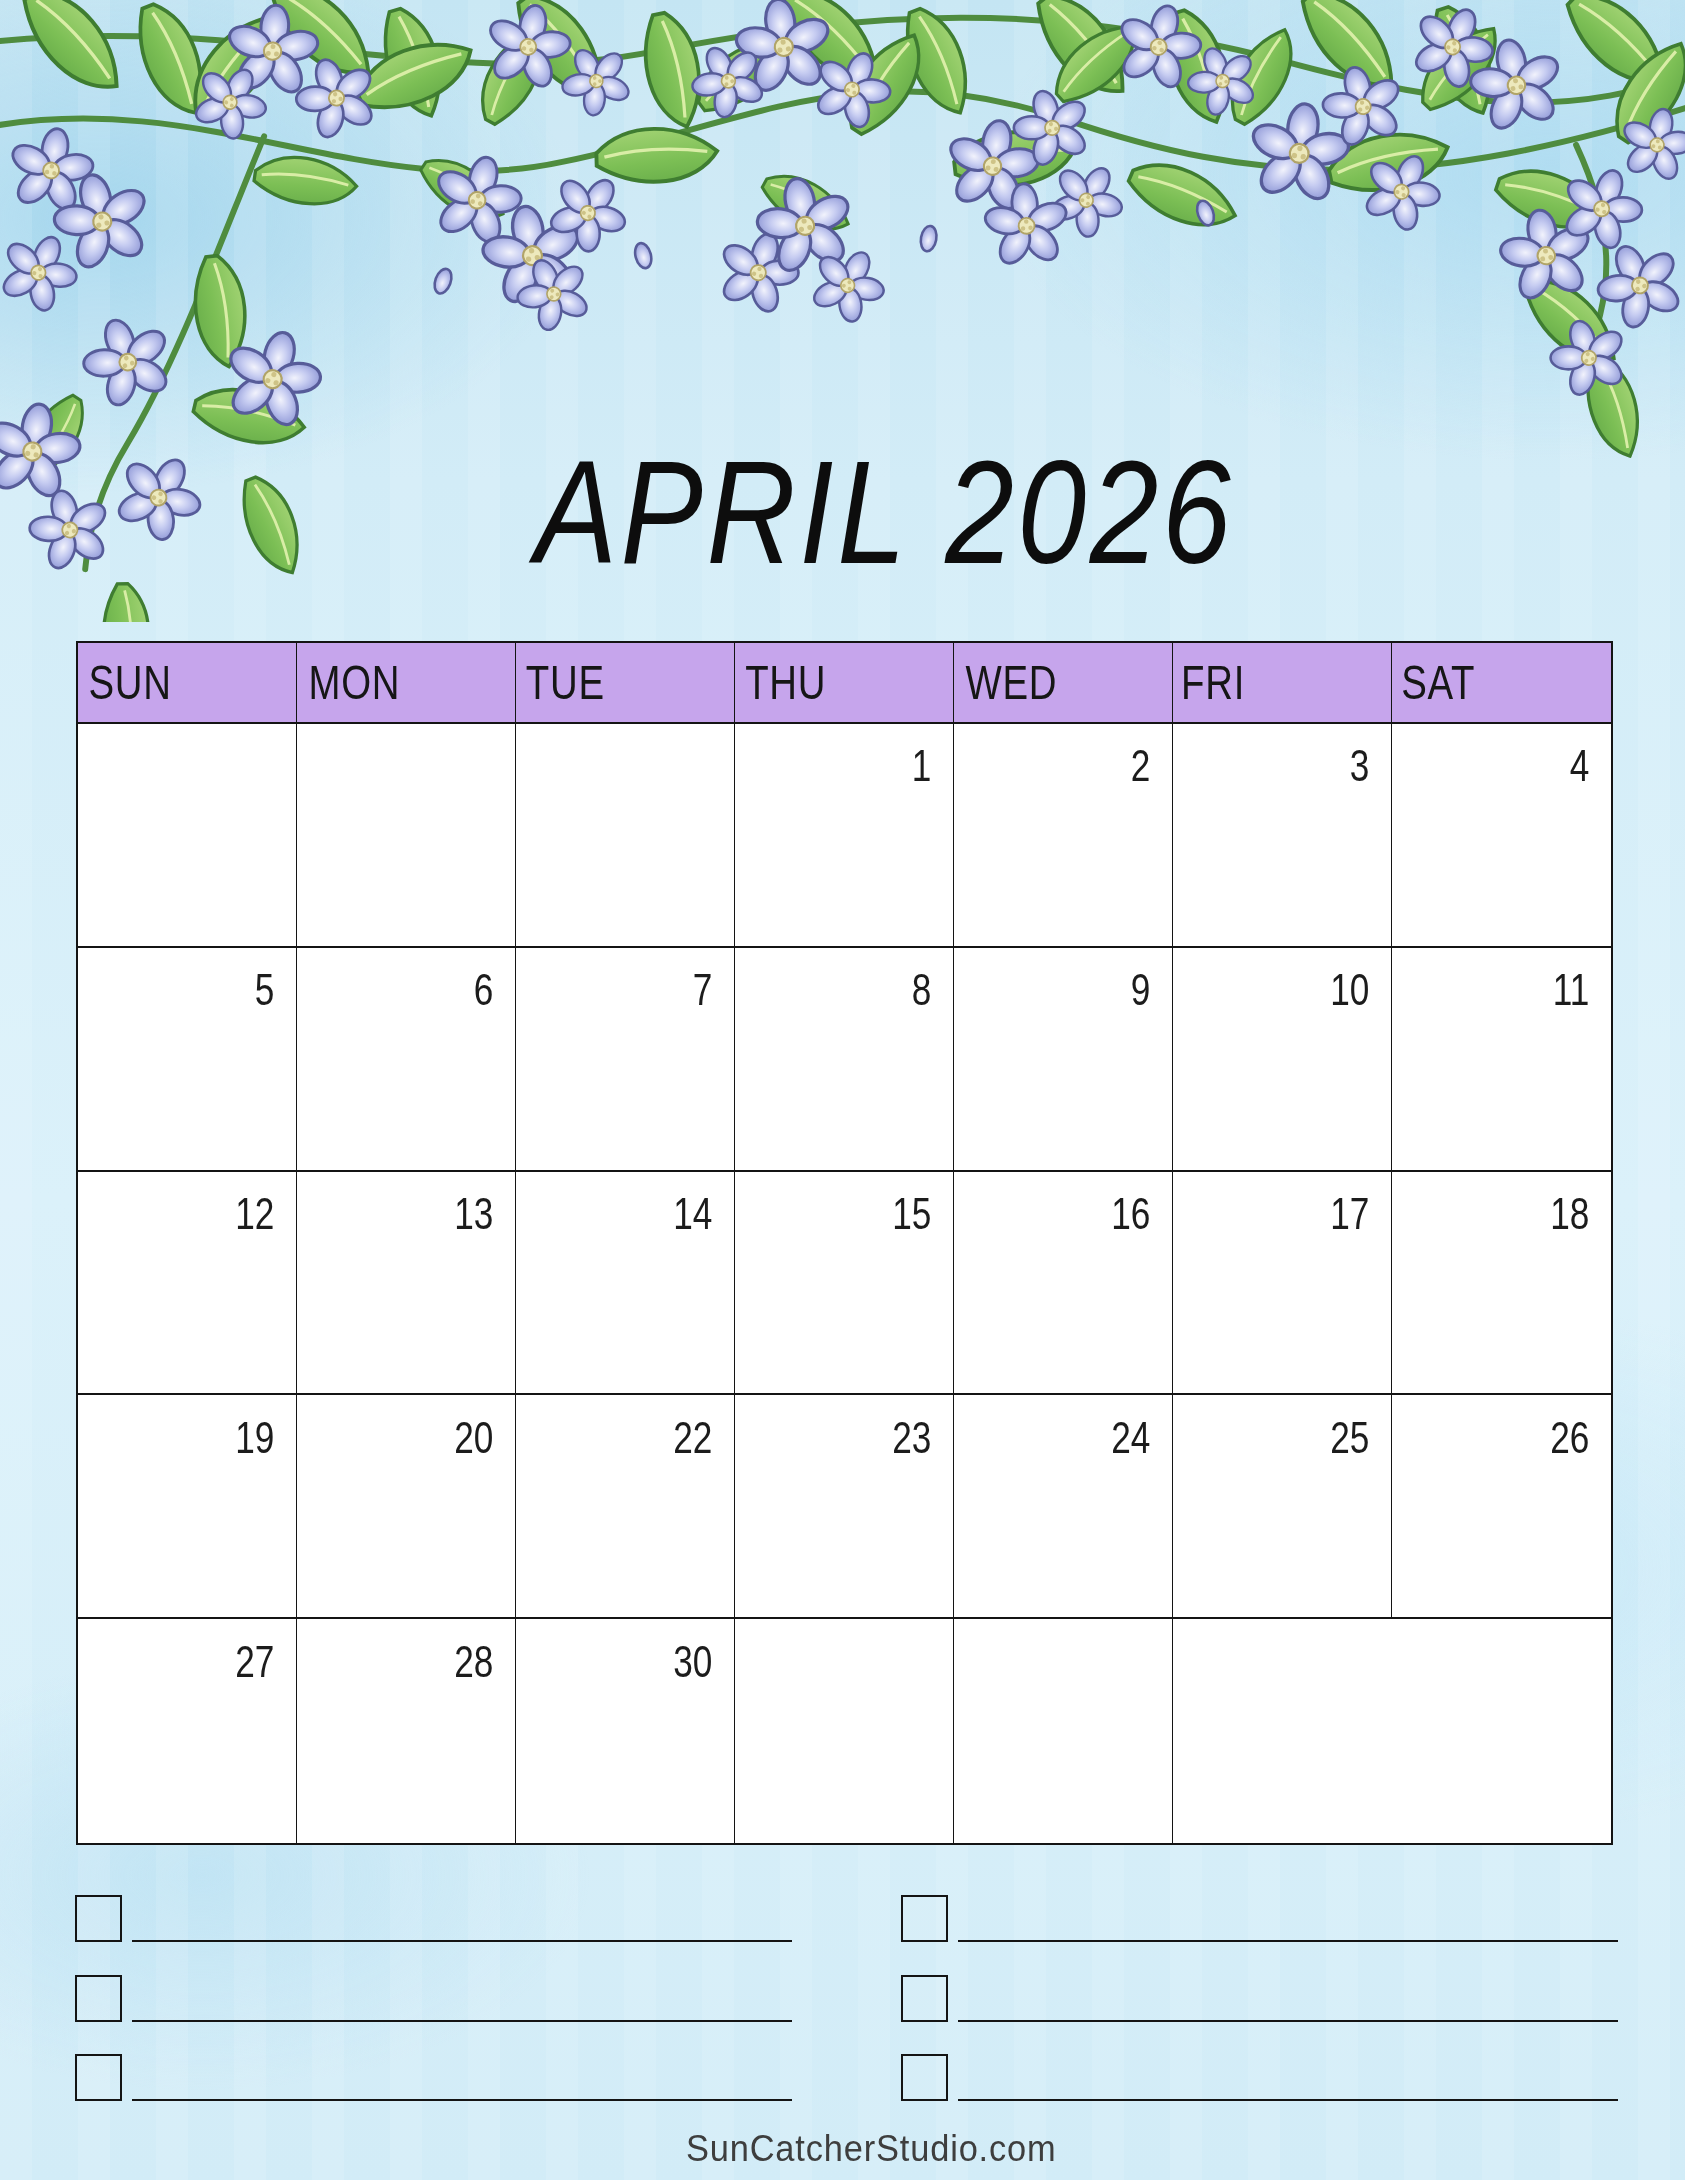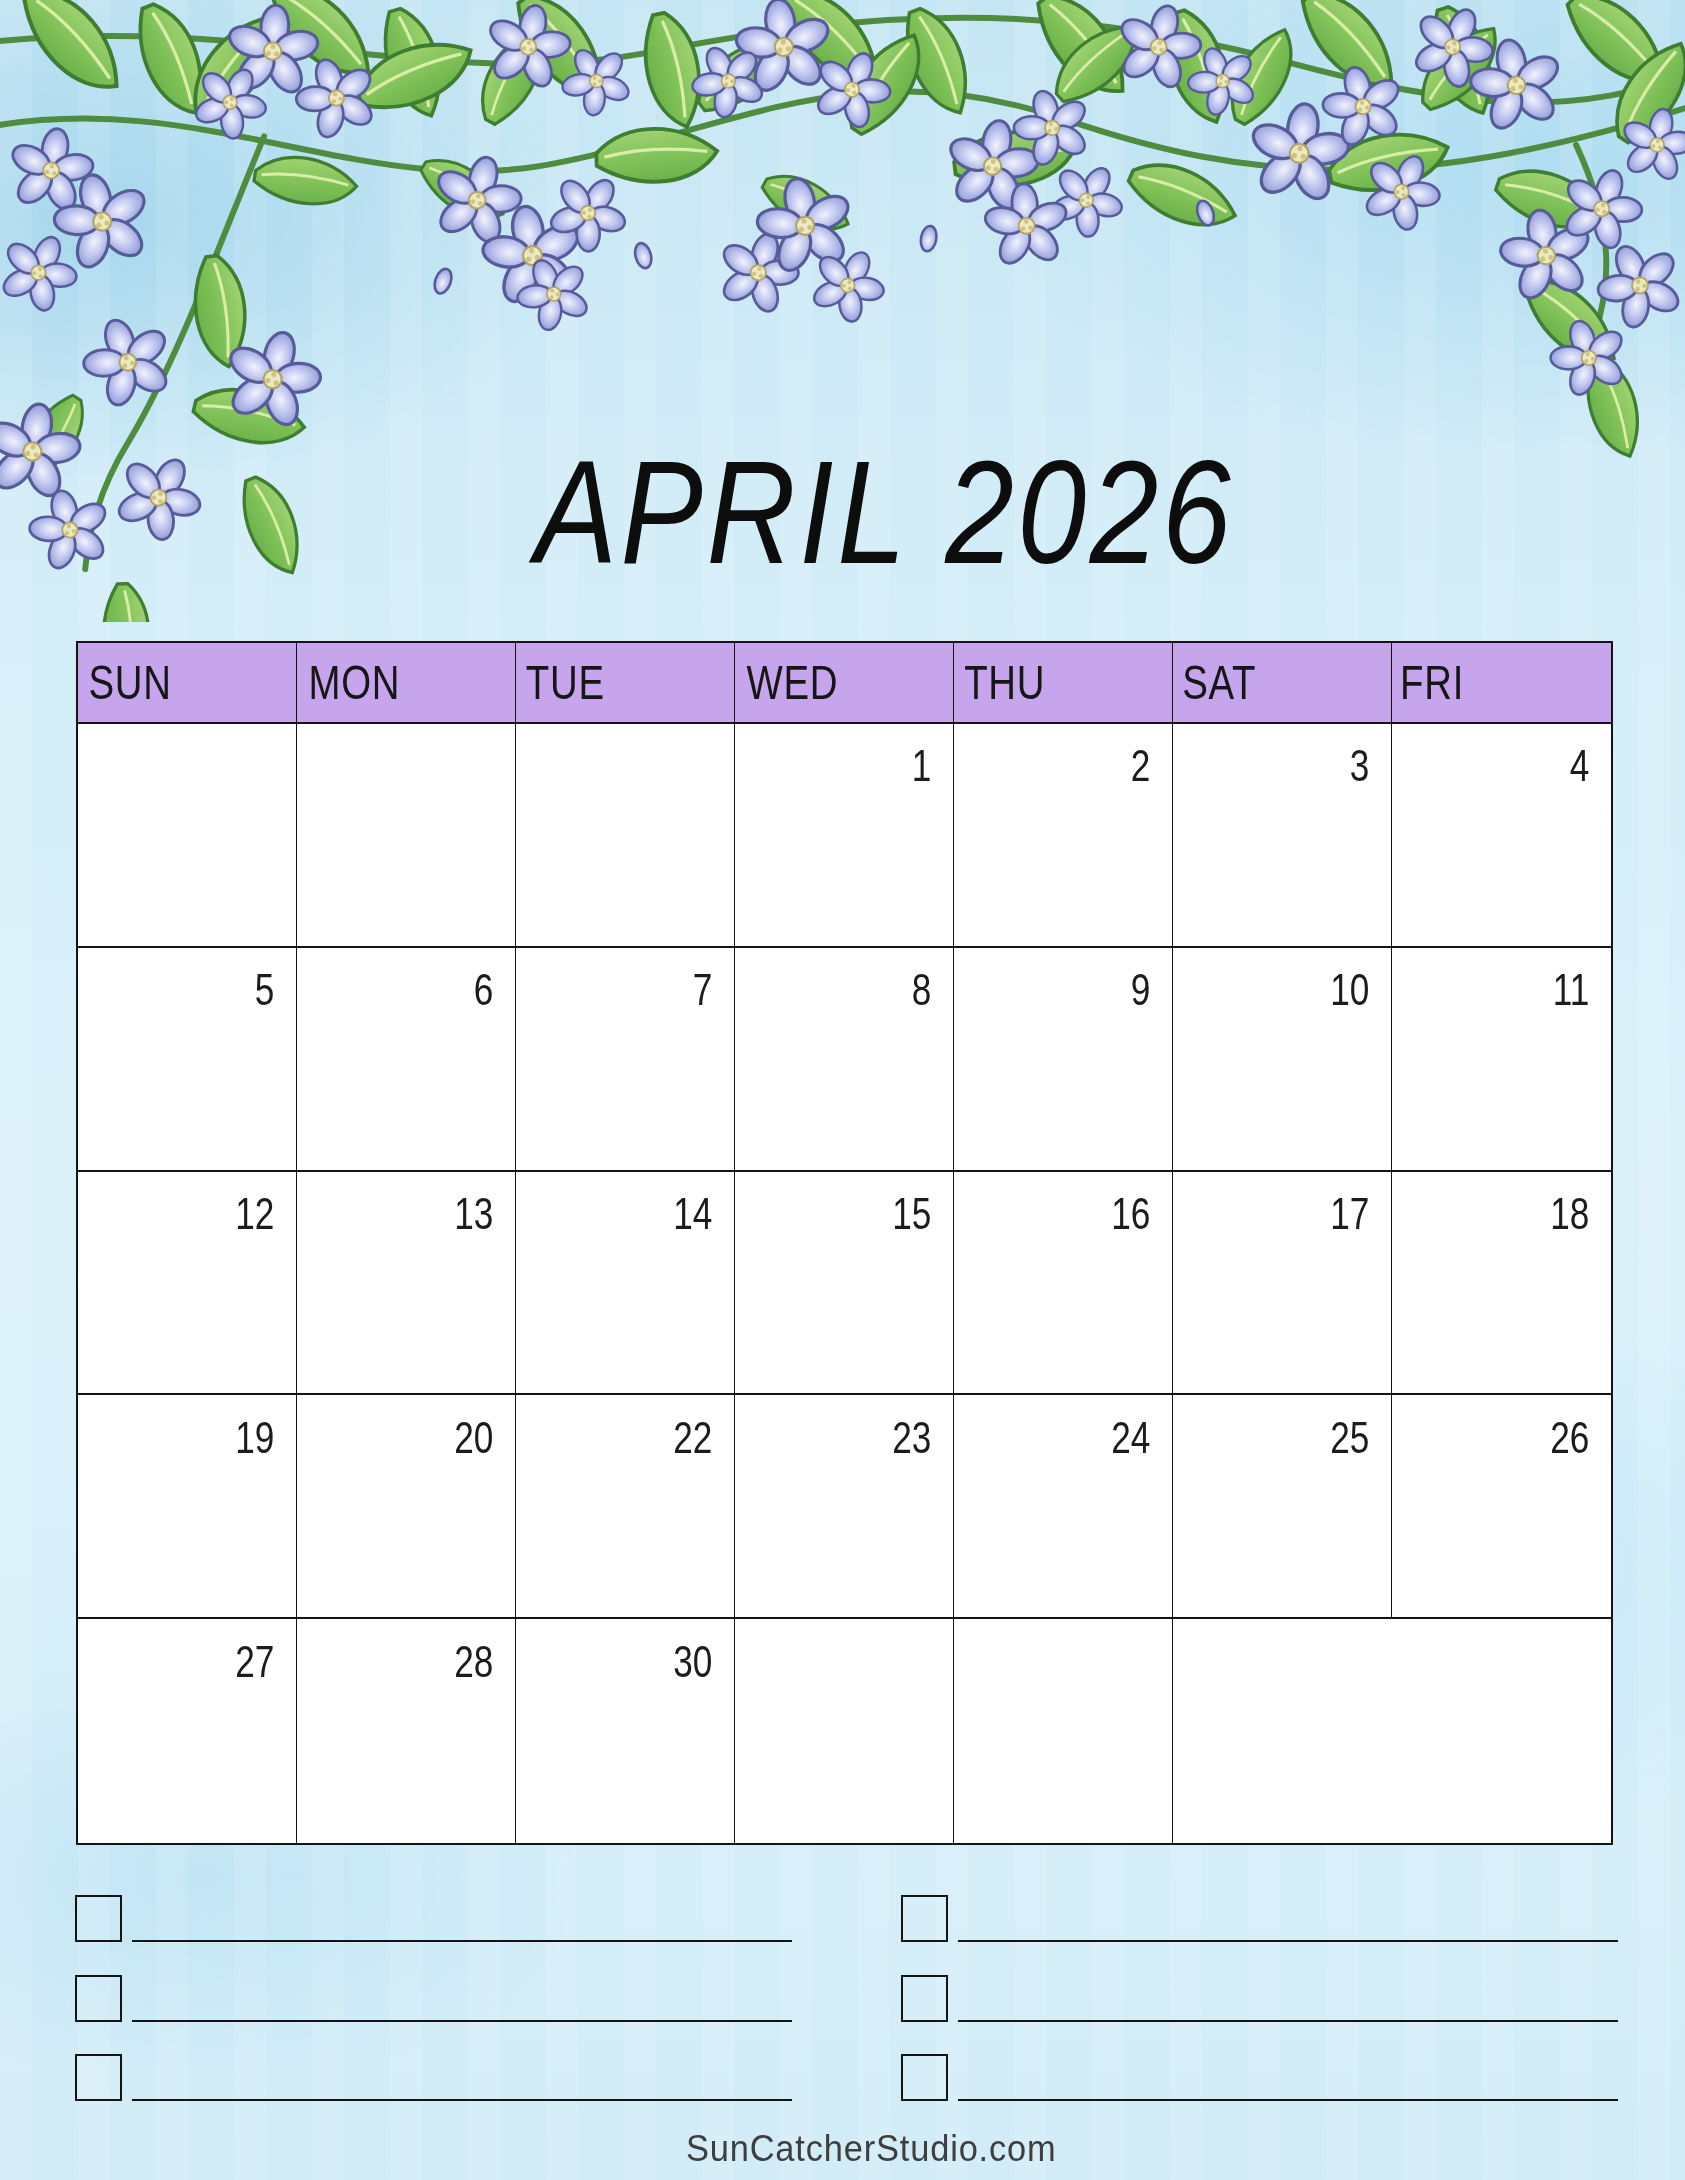--- a/index.html
+++ b/index.html
@@ -196,31 +196,31 @@
   <div class="dow">
       <span class="cond">SUN</span>
     </div>
   <div class="dow">
       <span class="cond">MON</span>
     </div>
   <div class="dow">
       <span class="cond">TUE</span>
     </div>
   <div class="dow">
+      <span class="cond">THU</span>
+    </div>
+  <div class="dow">
       <span class="cond">WED</span>
     </div>
   <div class="dow">
-      <span class="cond">THU</span>
+      <span class="cond">FRI</span>
     </div>
   <div class="dow">
       <span class="cond">SAT</span>
     </div>
-  <div class="dow">
-      <span class="cond">FRI</span>
-    </div>
 
   <div class="cell">
       <span class="num"></span>
     </div>
   <div class="cell">
       <span class="num"></span>
     </div>
   <div class="cell">
       <span class="num"></span>
     </div>

